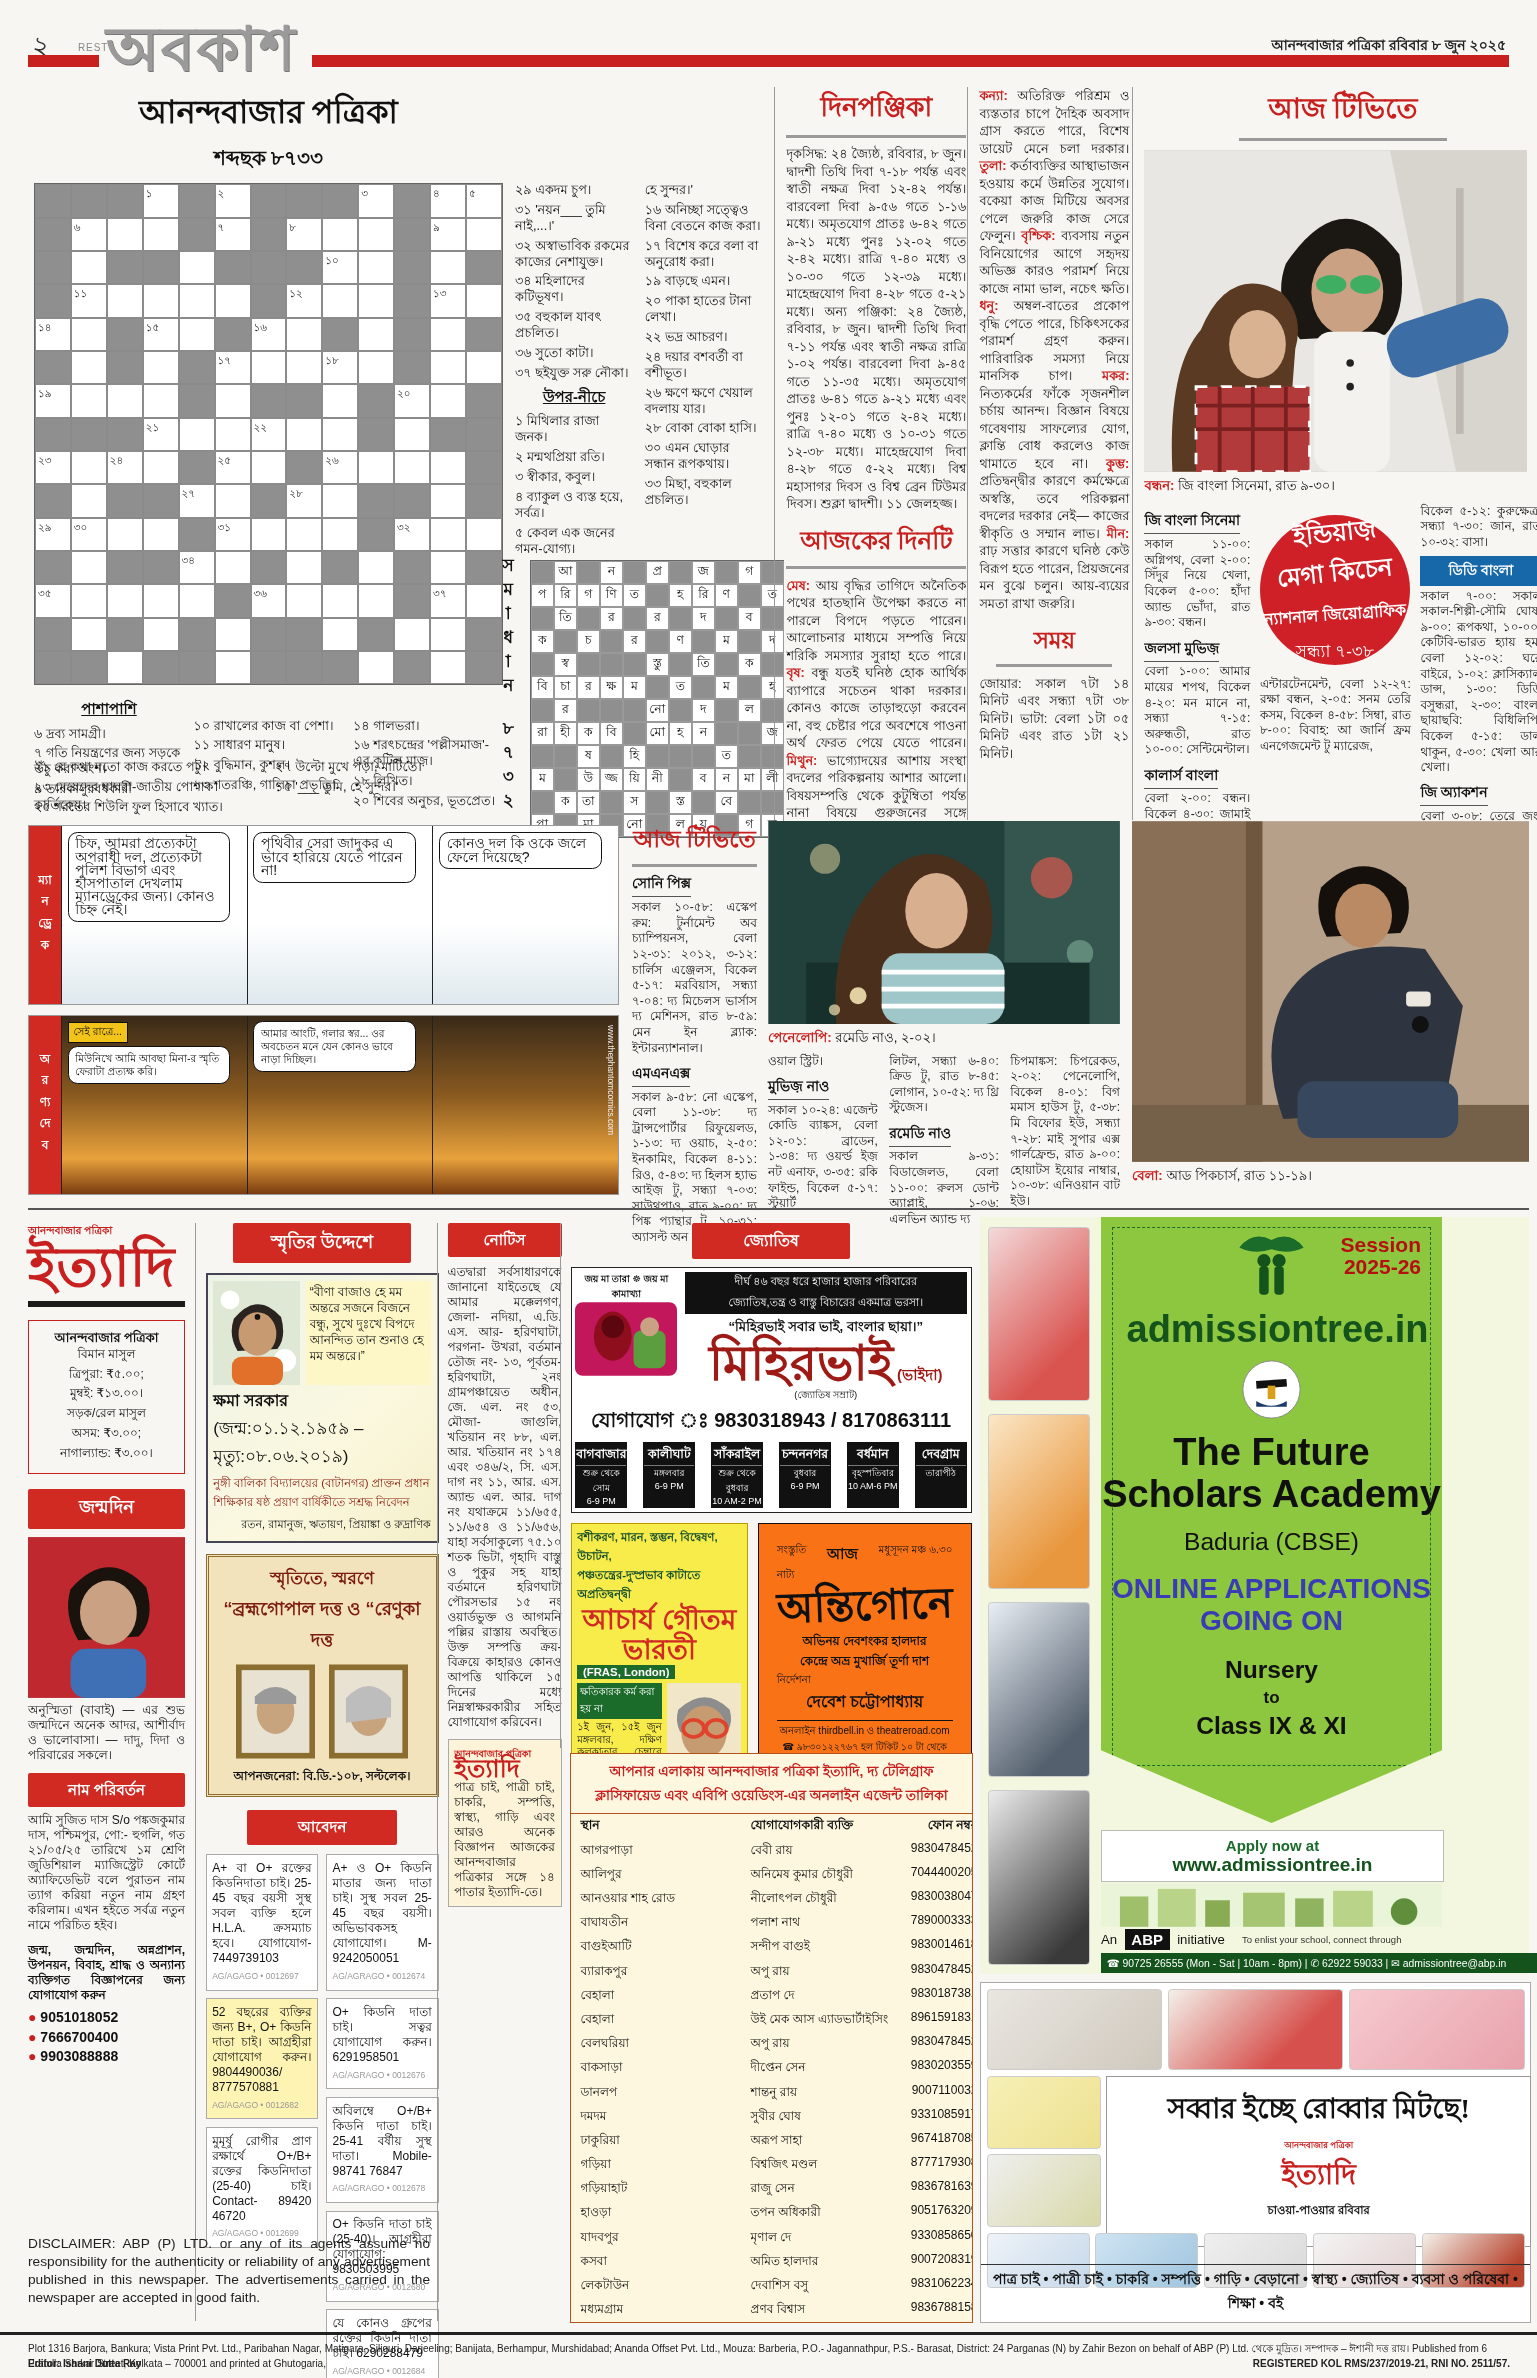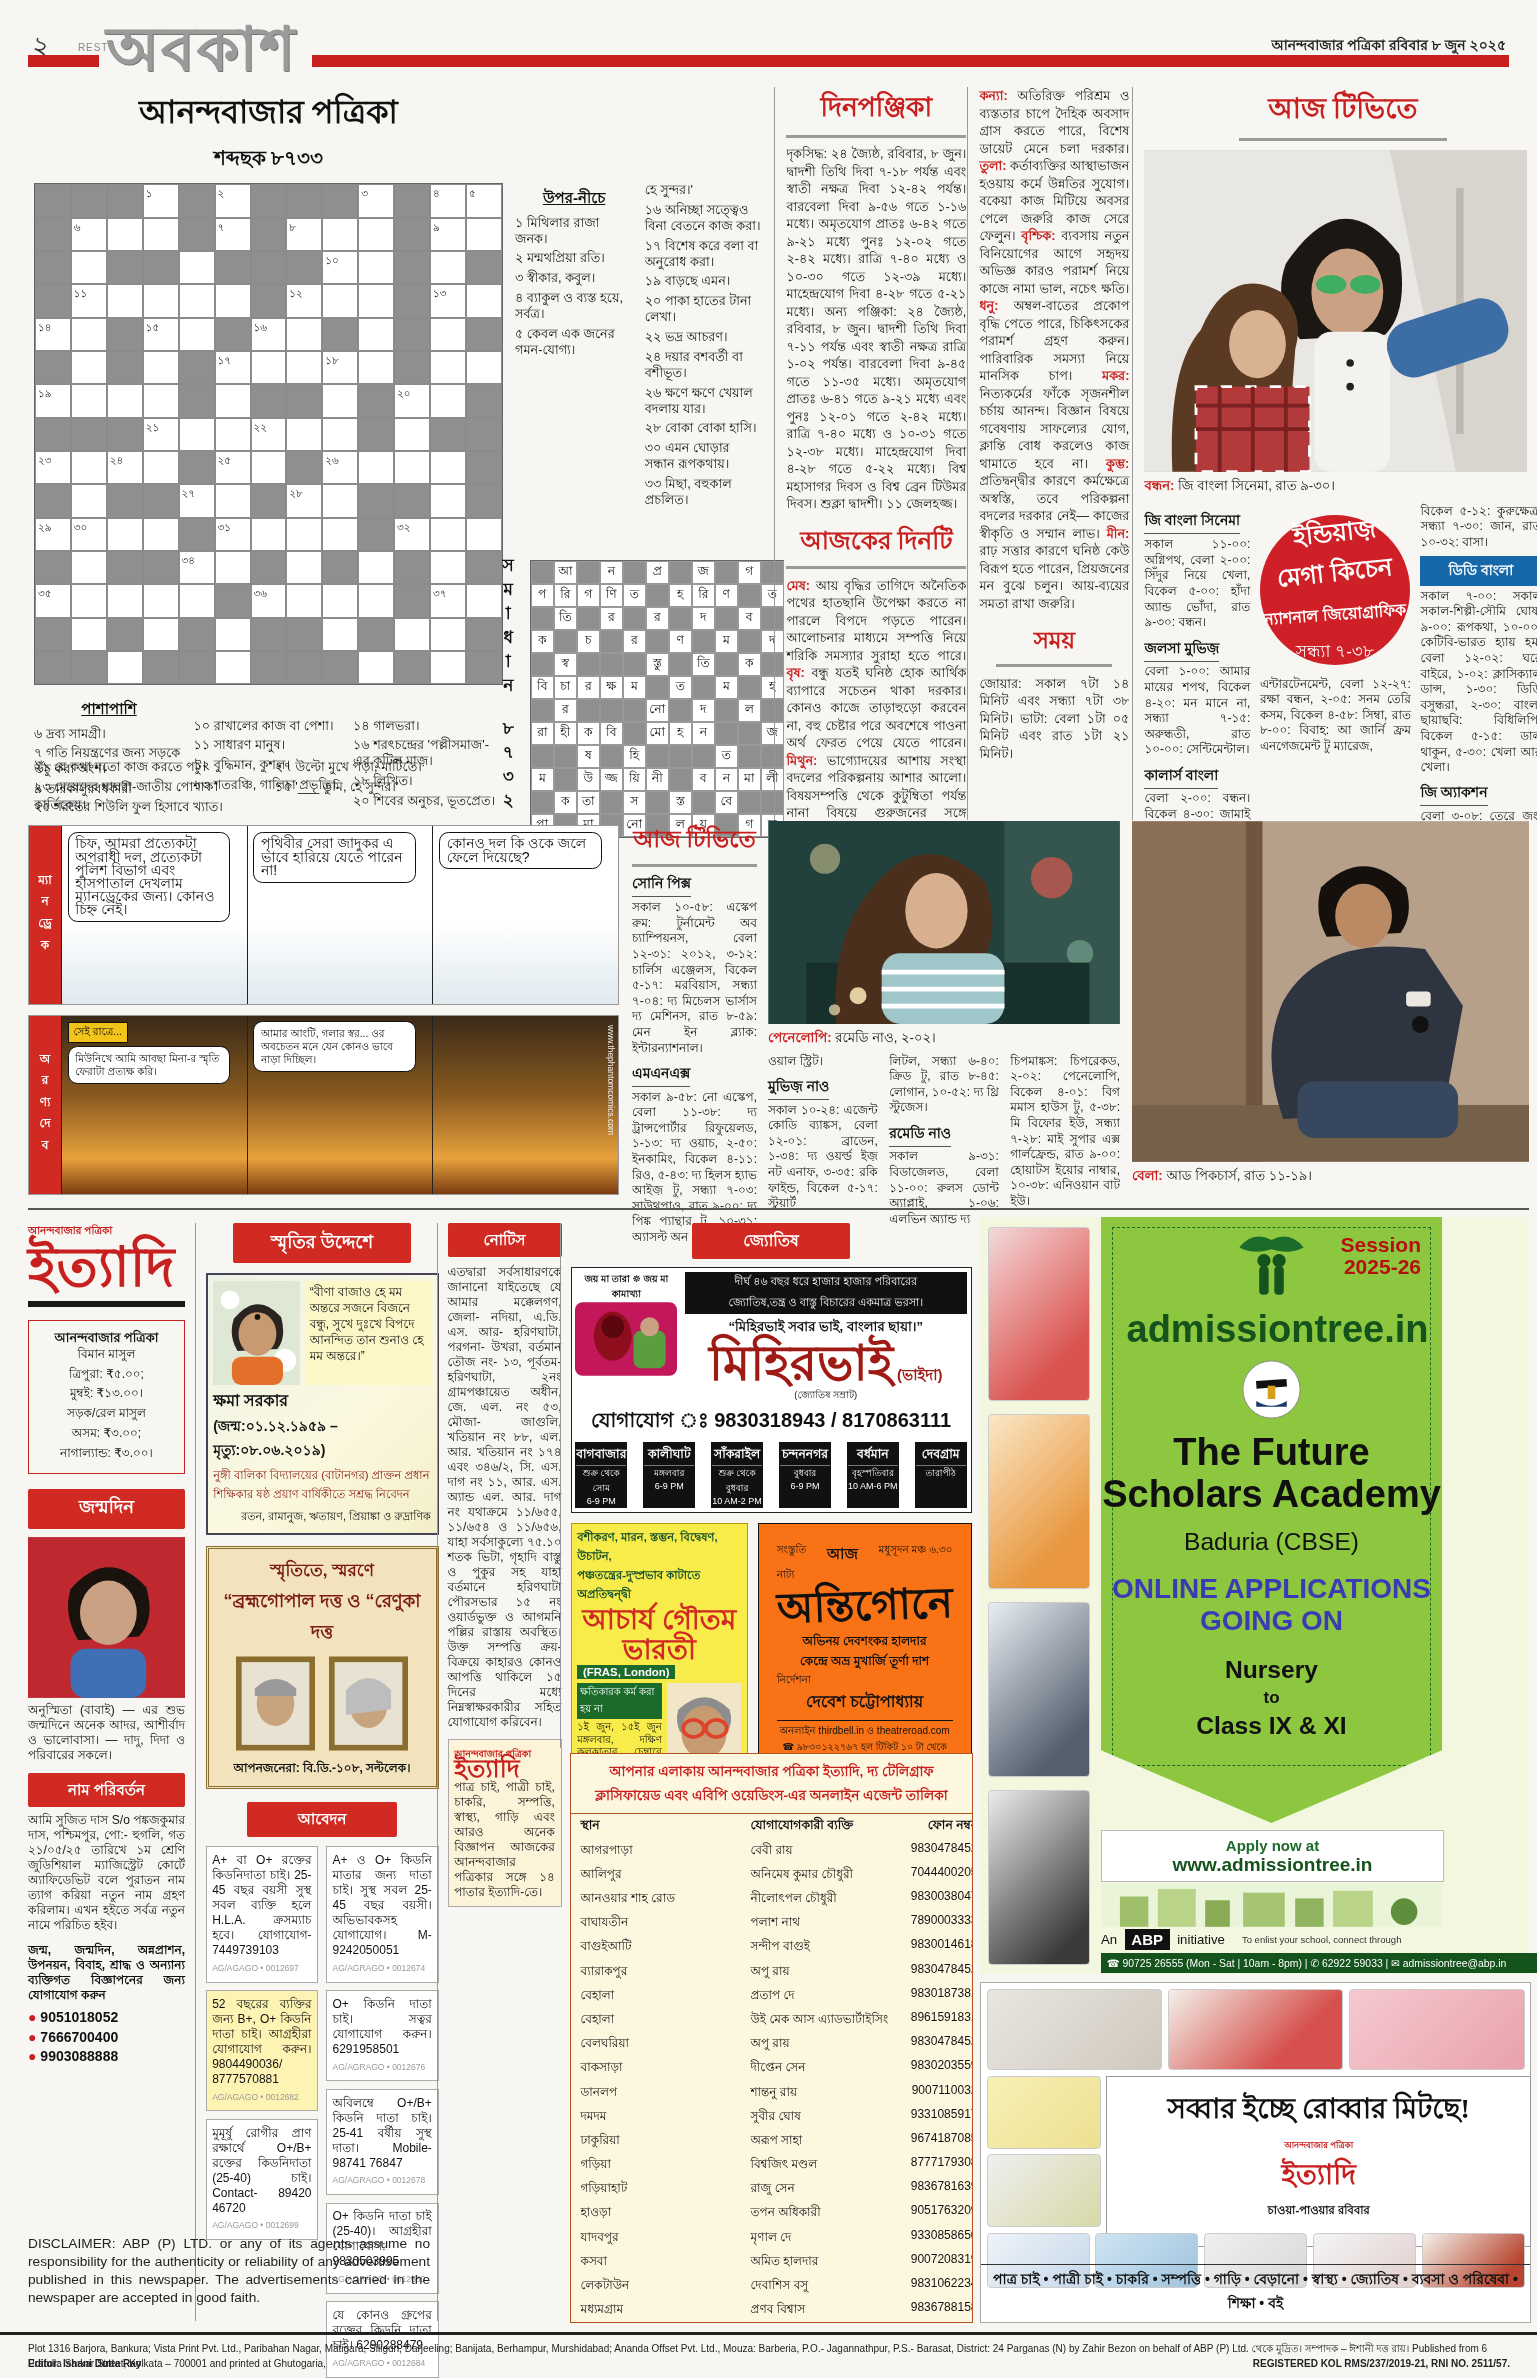--- a/index.html
+++ b/index.html
@@ -422,20 +422,29 @@
           <div class="clue">১৬ শরৎচন্দ্রের 'পল্লীসমাজ'-এর কুটিল মাজ়।</div>
           <div class="clue">১৮ লিখিত।</div>
           <div class="clue">২০ শিবের অনুচর, ভূতপ্রেত।</div>
         </div>
       </div>
   </div>
 </div>
 
 <div class="abs" style="left:515px;top:182px;width:248px;height:350px;display:flex;gap:11.4px;">
   <div style="flex:1;">
+    <div>
+        <div class="clue">২৯ একদম চুপ।</div>
+        <div class="clue">৩১ 'নয়ন___ তুমি নাই,...।'</div>
+        <div class="clue">৩২ অস্বাভাবিক রকমের কাজের নেশাযুক্ত।</div>
+        <div class="clue">৩৪ মহিলাদের কটিভূষণ।</div>
+        <div class="clue">৩৫ বহুকাল যাবৎ প্রচলিত।</div>
+        <div class="clue">৩৬ সুতো কাটা।</div>
+        <div class="clue">৩৭ ছইযুক্ত সরু নৌকা।</div>
+      </div>
     <div class="cluehead">উপর-নীচে</div>
     <div>
         <div class="clue">১ মিথিলার রাজা জনক।</div>
         <div class="clue">২ মন্মথপ্রিয়া রতি।</div>
         <div class="clue">৩ স্বীকার, কবুল।</div>
         <div class="clue">৪ ব্যাকুল ও ব্যস্ত হয়ে, সর্বত্র।</div>
         <div class="clue">৫ কেবল এক জনের গমন-যোগ্য।</div>
       </div>
   </div>
   <div style="flex:1;">
@@ -795,21 +804,21 @@
           <circle cx="18" cy="20" r="10" fill="#fff"></circle>
           <circle cx="76" cy="84" r="12" fill="#fff"></circle>
         <path d="M22 40 q25 -30 50 -2 q6 22 -4 34 l-42 2 q-10 -16 -4 -34z" fill="#2b2320"></path>
         <ellipse cx="47" cy="56" rx="20" ry="23" fill="#c89a72"></ellipse>
           <circle cx="47" cy="38" r="3" fill="#111"></circle>
         <rect x="20" y="80" width="54" height="30" rx="10" fill="#e2702a"></rect>
         </svg>
       <div style="flex:1;font-size:12px;line-height:16px;background:#fdf7c8;padding:3.8px;">“বীণা বাজাও হে মম অন্তরে সজনে বিজনে বন্ধু, সুখে দুঃখে বিপদে আনন্দিত তান শুনাও হে মম অন্তরে।”</div>
     </div>
     <div style="font-weight:bold;font-size:16px;margin-top:3.8px;">ক্ষমা সরকার</div>
-    <div style="font-weight:bold;font-size:14px;">(জন্ম:০১.১২.১৯৫৯ – মৃত্যু:০৮.০৬.২০১৯)</div>
+    <div style="font-weight:normal;font-size:17px;">(জন্ম:০১.১২.১৯৫৯ – মৃত্যু:০৮.০৬.২০১৯)</div>
     <div style="color:#8a1d12;font-size:11.4px;margin-top:3.8px;">নুঙ্গী বালিকা বিদ্যালয়ের (বাটানগর) প্রাক্তন প্রধান শিক্ষিকার ষষ্ঠ প্রয়াণ বার্ষিকীতে সশ্রদ্ধ নিবেদন</div>
     <div style="font-size:11px;text-align:right;margin-top:2.8px;">রতন, রামানুজ, ঋতায়ণ, প্রিয়াঙ্কা ও রুদ্রাণিক</div>
   </div>
   <div class="ornate" style="margin-top:11.4px;">
     <div style="color:#7c1d12;font-weight:bold;font-size:17px;">স্মৃতিতে, স্মরণে</div>
     <div style="color:#7c1d12;font-weight:bold;font-size:18px;margin-top:1.9px;">“ব্রহ্মগোপাল দত্ত ও “রেণুকা দত্ত</div>
     <div style="display:flex;justify-content:center;gap:13.2px;margin-top:7.6px;">
       <svg width="79" height="95" viewBox="0 0 84 100">
           <rect width="84" height="100" fill="#8a6d2f"></rect>
           <rect x="6" y="6" width="72" height="88" fill="#e8e2d2"></rect>

